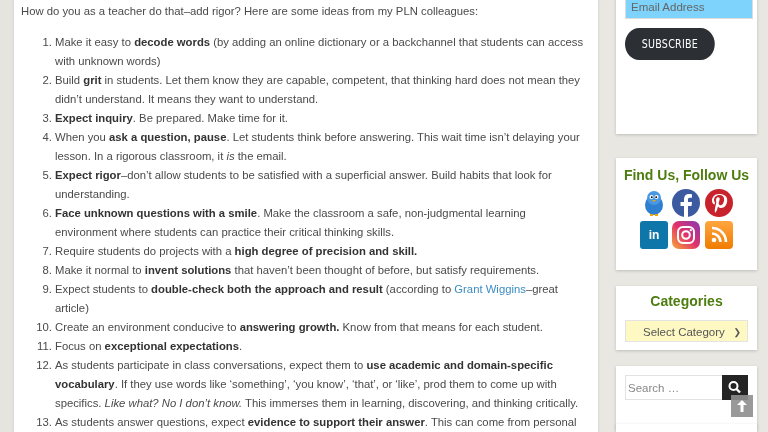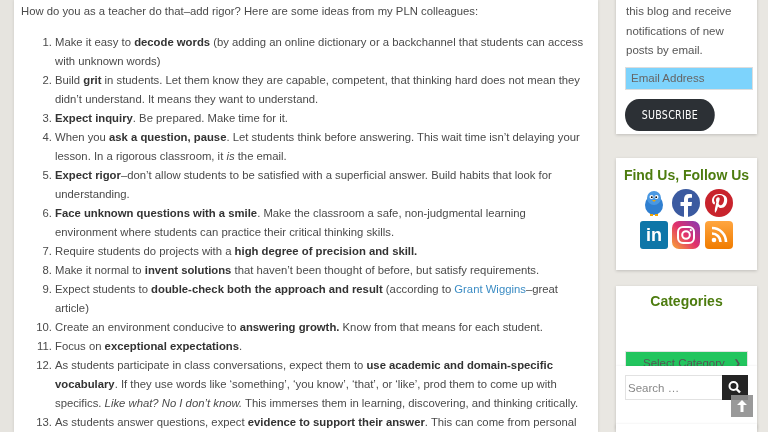--- a/index.html
+++ b/index.html
@@ -32,24 +32,24 @@
   .subscribe {
     margin:9px 0 0 9px; width:90px; height:32px; border-radius:16px; background:#2c3035;
     color:#fff; font-size:12px; letter-spacing:0.3px; text-align:center; line-height:32px;
     font-family:"DejaVu Sans", sans-serif; font-stretch:condensed; transform:scaleX(0.88); transform-origin:left;
     width:102px;
   }
   .w-social { top:158px; height:112px; }
   .w-title { text-align:center; font-weight:bold; color:#4d7c0f; font-size:14px; margin-top:9px; }
   .icons { position:relative; margin-top:6px; }
   .ico { position:absolute; width:28px; height:28px; display:flex; align-items:center; justify-content:center; color:#fff; font-weight:bold; }
-  .w-cat { top:286px; height:80px; }
+  .w-cat { top:286px; height:64px; }
   .select {
-    position:absolute; left:9px; top:34px; width:122px; height:22px; background:#22c55e; border:1px solid #e3e3e3;
-    font-size:11.5px; color:#555; line-height:22px; padding-left:17px; box-sizing:border-box; width:123px;margin-top:31px;
+    position:absolute; left:9px; top:34px; width:122px; height:22px; background:#fef9c3; border:1px solid #e3e3e3;
+    font-size:11.5px; color:#555; line-height:22px; padding-left:17px; box-sizing:border-box; width:123px;
   }
   .select .chev { position:absolute; right:6px; top:0; font-size:9px; color:#555; }
   .w-search { top:366px; height:62px; }
   .search-in {
     position:absolute; left:9px; top:9px; width:96px; height:25px; border:1px solid #e2e2e2; background:#fff;
     font-size:11.5px; color:#888; line-height:25px; padding-left:2px; box-sizing:border-box; width:98px;
   }
   .search-btn { position:absolute; left:106px; top:9px; width:26px; height:25px; background:#242424; }
   .w-next { top:424px; height:20px; }
   .totop { position:absolute; left:731px; top:395px; width:22px; height:22px; background:#8e8e8e; opacity:0.9; color:#fff; text-align:center; }
@@ -74,21 +74,20 @@
       <li><span>Expect students to </span><b>double-check both the approach and result</b><span> (according to </span><a class="link">Grant Wiggins</a><span>–great article)</span></li>
       <li><span>Create an environment conducive to </span><b>answering growth.</b><span> Know from that means for each student.</span></li>
       <li><span>Focus on </span><b>exceptional expectations</b><span>.</span></li>
       <li><span>As students participate in class conversations, expect them to </span><b>use academic and domain-specific vocabulary</b><span>. If they use words like ‘something’, ‘you know’, ‘that’, or ‘like’, prod them to come up with specifics. </span><i>Like what? No I don’t know.</i><span> This immerses them in learning, discovering, and thinking critically.</span></li>
       <li><span>As students answer questions, expect </span><b>evidence to support their answer</b><span>. This can come from personal experience, but more often will find relevance from learning resources.</span></li>
     </ol>
   </div>
 </div>
 
 <div class="widget w-sub">
-  <div class="txt">this blog and receive notifications of new posts by email.</div>
   <div class="email">Email Address</div>
   <div class="subscribe">SUBSCRIBE</div>
 </div>
 
 <div class="widget w-social">
   <div class="w-title">Find Us, Follow Us</div>
   <div class="icons">
     <div class="ico" style="left:24px;top:0;">
       <svg width="26" height="28" viewBox="0 0 26 28">
           <ellipse cx="13" cy="16" rx="9" ry="10" fill="#2f7fd0"></ellipse>
@@ -105,21 +104,21 @@
     <div class="ico" style="left:56px;top:0;border-radius:50%;background:#3b5aa0;">
       <svg width="28" height="28" viewBox="0 0 28 28">
           <path d="M16 28 V17 H19.5 L20 13 H16 V10.5 C16 9.4 16.3 8.7 17.9 8.7 H20 V5.2 C19.6 5.1 18.4 5 17 5 C14 5 12 6.8 12 10.1 V13 H8.5 V17 H12 V28 Z" fill="#fff"></path>
         </svg>
     </div>
     <div class="ico" style="left:89px;top:0;border-radius:50%;background:#c8232c;">
       <svg width="28" height="28" viewBox="0 0 28 28">
           <path d="M14.3 5 C9 5 7 8.6 7 11.5 C7 13.3 7.7 14.8 9.1 15.4 C9.4 15.5 9.6 15.4 9.7 15.1 L10 14 C10.1 13.7 10 13.6 9.8 13.3 C9.3 12.8 9 12.1 9 11.1 C9 8.3 11.1 5.9 14.5 5.9 C17.5 5.9 19.1 7.7 19.1 10.2 C19.1 13.5 17.6 16.2 15.5 16.2 C14.3 16.2 13.4 15.2 13.7 14 C14.1 12.5 14.7 11 14.7 10 C14.7 9.1 14.2 8.3 13.2 8.3 C12 8.3 11 9.6 11 11.3 C11 12.4 11.4 13.1 11.4 13.1 L10 19.3 C9.6 21.1 9.9 23.4 10 23.6 C10 23.8 10.2 23.8 10.3 23.7 C10.5 23.5 11.8 21.8 12.2 20.2 L13 17.4 C13.4 18.2 14.6 18.9 15.9 18.9 C19.7 18.9 22.2 15.5 22.2 10.9 C22.2 7.5 19.2 5 14.3 5 Z" fill="#fff"></path>
         </svg>
     </div>
-    <div class="ico" style="left:24px;top:32px;background:#0e76a8;border-radius:3px;font-size:18px;">in</div>
+    <div class="ico" style="left:24px;top:32px;background:#0e76a8;border-radius:3px;font-size:12px;">in</div>
     <div class="ico" style="left:56px;top:32px;border-radius:7px;background:linear-gradient(45deg,#f9a834 0%,#e1306c 50%,#833ab4 100%);">
       <svg width="20" height="20" viewBox="0 0 20 20">
           <rect x="2" y="2" width="16" height="16" rx="5" fill="none" stroke="#fff" stroke-width="2"></rect>
           <circle cx="10" cy="10" r="3.8" fill="none" stroke="#fff" stroke-width="2"></circle>
           <circle cx="14.8" cy="5.2" r="1.1" fill="#fff"></circle>
         </svg>
     </div>
     <div class="ico" style="left:89px;top:32px;border-radius:4px;background:linear-gradient(#ffa640,#f07c00);">
       <svg width="20" height="20" viewBox="0 0 20 20">
           <circle cx="5" cy="15" r="2.3" fill="#fff"></circle>

